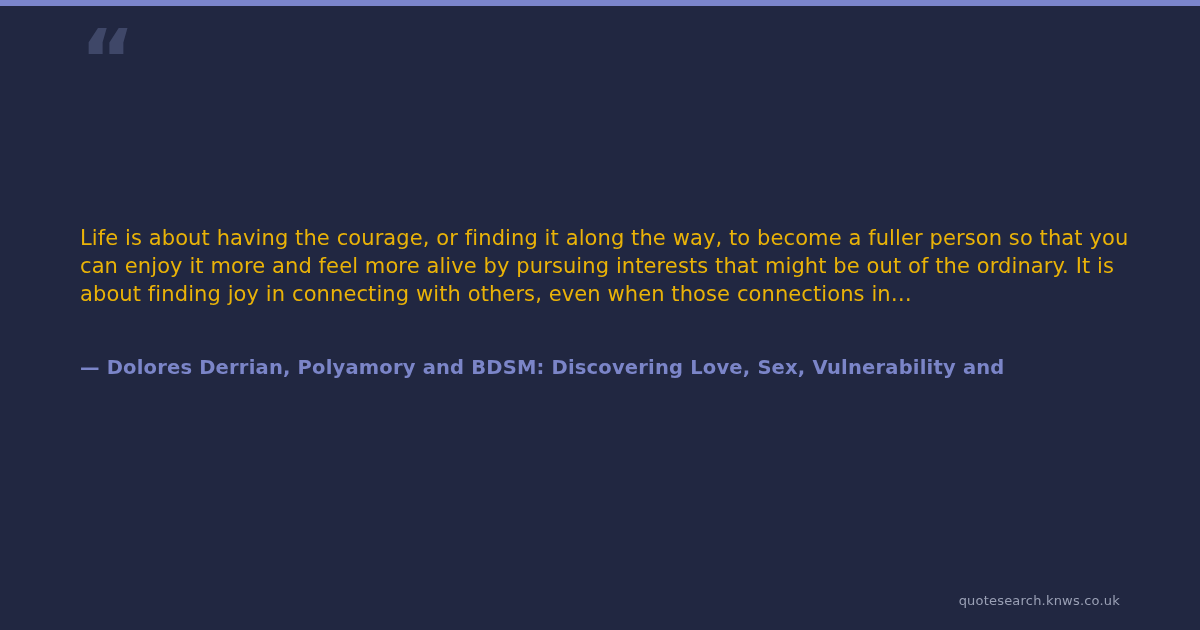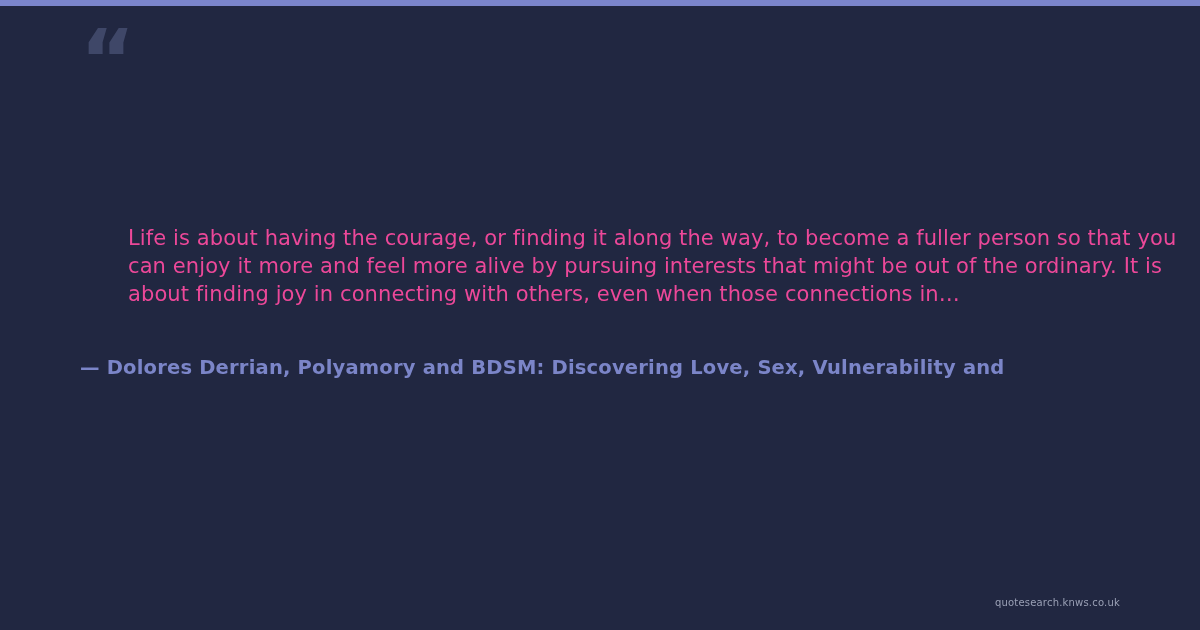--- a/index.html
+++ b/index.html
@@ -40,25 +40,24 @@
     letter-spacing: -2px;
     user-select: none;
   }
   .quote-body {
     position: absolute;
     left: 80px;
     top: 224px;
     width: 1060px;
     font-size: 21px;
     line-height: 28px;
-    color: #ec4899;
+    color: #eab308;
     font-weight: 400;
     letter-spacing: 0.1px;
     white-space: pre-wrap;
-    margin-left: 48px;
   }
   .attribution {
     position: absolute;
     left: 80px;
     top: 354px;
     width: 1160px;
     font-size: 19.5px;
     line-height: 28px;
     font-weight: 700;
     color: #7b85c8;
@@ -66,21 +65,21 @@
     white-space: nowrap;
     overflow: hidden;
   }
   .attribution .dash {
     color: #7b85c8;
   }
   .footer-url {
     position: absolute;
     right: 80px;
     bottom: 22px;
-    font-size: 10px;
+    font-size: 13px;
     color: #9aa0b5;
     letter-spacing: 0.2px;
     text-align: right;
   }
 </style>
 </head>
 <body>
 
 <div class="card">
 

